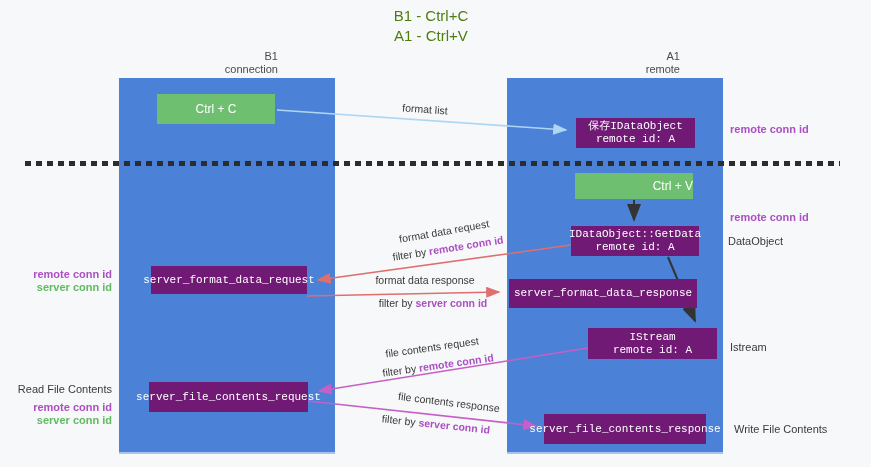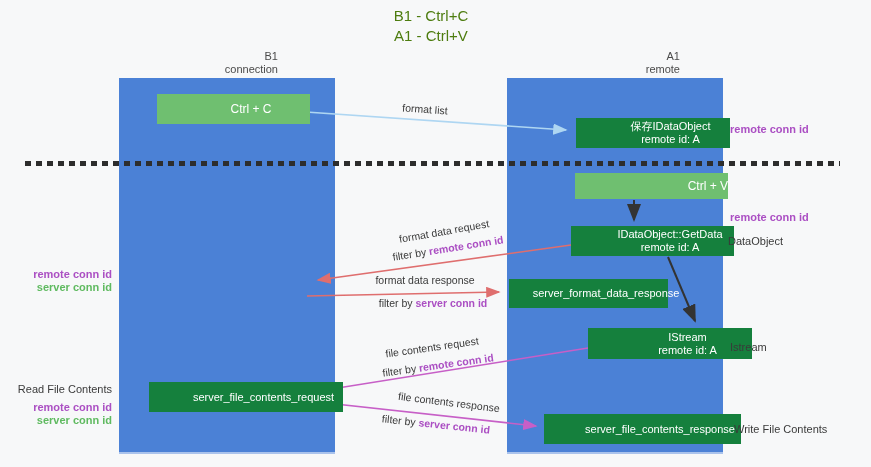--- a/index.html
+++ b/index.html
@@ -12,23 +12,23 @@
   .lifeline-head{position:absolute;text-align:right;font-size:11px;line-height:13px;color:#4a4a4a;}
   .head-left{left:154px;top:50px;width:124px;}
   .head-right{left:556px;top:50px;width:124px;}
   .col{position:absolute;top:78px;width:216px;height:374px;background:#4b81d6;
     border-bottom:2px solid #aac3ec;}
   .col-left{left:119px;}
   .col-right{left:507px;}
   .dashed{position:absolute;left:25px;top:161px;width:815px;height:5px;
     background:repeating-linear-gradient(90deg,#2d2d2d 0 6px,transparent 6px 11px);}
   .box{position:absolute;display:flex;flex-direction:column;align-items:center;
-    justify-content:center;color:#fff;text-align:center;font-size:11px;line-height:13px;padding-left:35px;}
+    justify-content:center;color:#fff;text-align:center;font-size:11px;line-height:13px;}
   .green{background:#6fbf70;font-size:12px;}
-  .orange{background:#15803d;}
+  .orange{background:#701a75;font-family:Liberation Mono, monospace;}
   .lbl{position:absolute;font-size:10.5px;white-space:nowrap;color:#3a3a3a;
     transform:translate(-50%,-50%);}
   .side{position:absolute;font-size:11px;white-space:nowrap;color:#3a3a3a;}
   .side-left{width:95px;text-align:right;left:17px;}
   .purple{color:#ab4fc3;font-weight:bold;}
   .greentxt{color:#5fba60;font-weight:bold;}
   svg.arrows{position:absolute;left:0;top:0;pointer-events:none;}
 </style>
 </head>
 <body>
@@ -89,22 +89,25 @@
 
   <div class="box green" style="left:575px;top:173px;width:118px;height:26px;align-items:flex-end;">
     <span>Ctrl + V</span>
   </div>
 
   <div class="box orange" style="left:571px;top:226px;width:128px;height:30px;">
     <span>IDataObject::GetData</span>
     <span>remote id: A</span>
   </div>
 
+  <div class="box orange" style="left:151px;top:266px;width:156px;height:28px;">
+    <span>server_format_data_request</span>
+  </div>
 
-  <div class="box orange" style="left:509px;top:279px;width:124px;height:29px;">
+  <div class="box orange" style="left:509px;top:279px;width:188px;height:29px;">
     <span>server_format_data_response</span>
   </div>
 
   <div class="box orange" style="left:588px;top:328px;width:129px;height:31px;">
     <span>IStream</span>
     <span>remote id: A</span>
   </div>
 
   <div class="box orange" style="left:544px;top:414px;width:162px;height:30px;">
     <span>server_file_contents_response</span>

